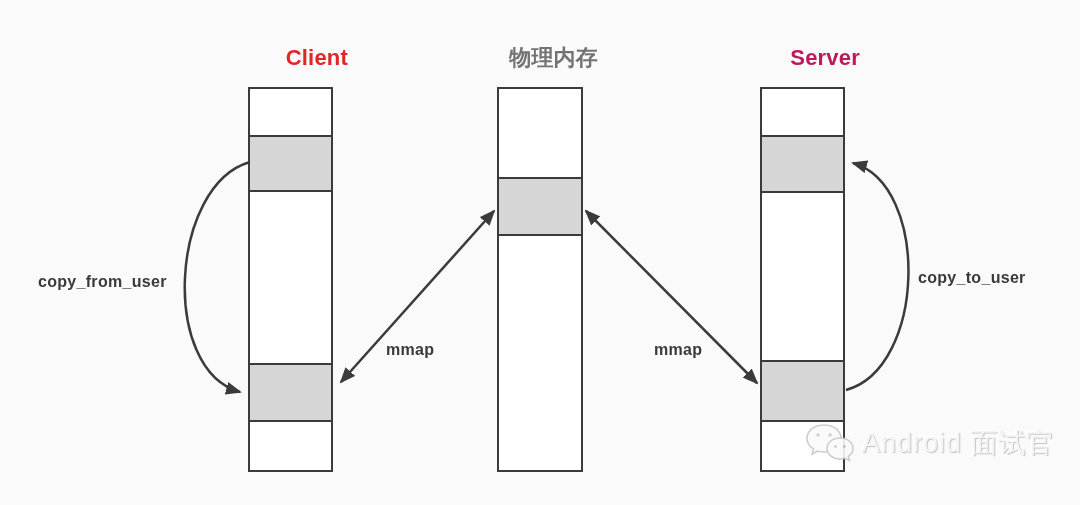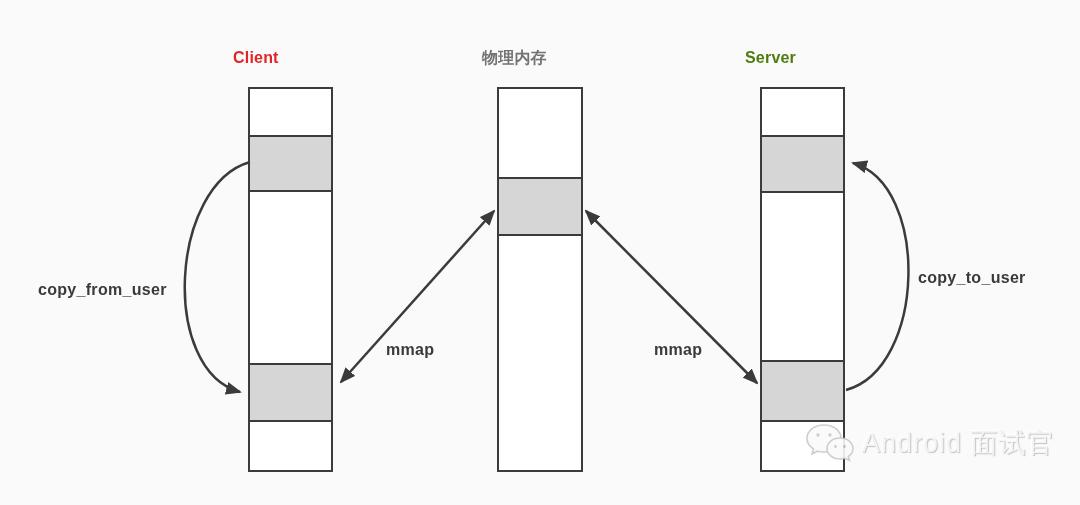--- a/index.html
+++ b/index.html
@@ -30,36 +30,36 @@
   }
   .client-shade-top{top:46px;height:57px;}
   .client-shade-bottom{top:274px;height:59px;}
   .physical-shade{top:88px;height:59px;}
   .server-shade-top{top:46px;height:58px;}
   .server-shade-bottom{top:271px;height:62px;}
 
   
   .col-title{
     position:absolute;top:47px;height:22px;
-    font-size:16px;font-weight:bold;
-    text-align:left;line-height:22px;
+    font-size:22px;font-weight:bold;
+    text-align:right;line-height:22px;
     letter-spacing:.2px;
   }
   .title-client{left:233px;width:115px;color:#e02626;}
   .title-physical{left:482px;width:116px;color:#737373;}
-  .title-server{left:745px;width:115px;color:#4d7c0f;}
+  .title-server{left:745px;width:115px;color:#be185d;}
 
   
   .fn-label{
     position:absolute;
     font-size:16px;font-weight:600;
     color:#3a3a3a;letter-spacing:.3px;
     white-space:nowrap;
   }
-  .lbl-copy-from{left:38px;top:281px;}
+  .lbl-copy-from{left:38px;top:273px;}
   .lbl-copy-to{left:918px;top:269px;}
   .lbl-mmap-left{left:386px;top:341px;}
   .lbl-mmap-right{left:654px;top:341px;}
 
   
   .arrows{
     position:absolute;left:0;top:0;width:1080px;height:505px;
     pointer-events:none;
   }
   .arrow-path{

